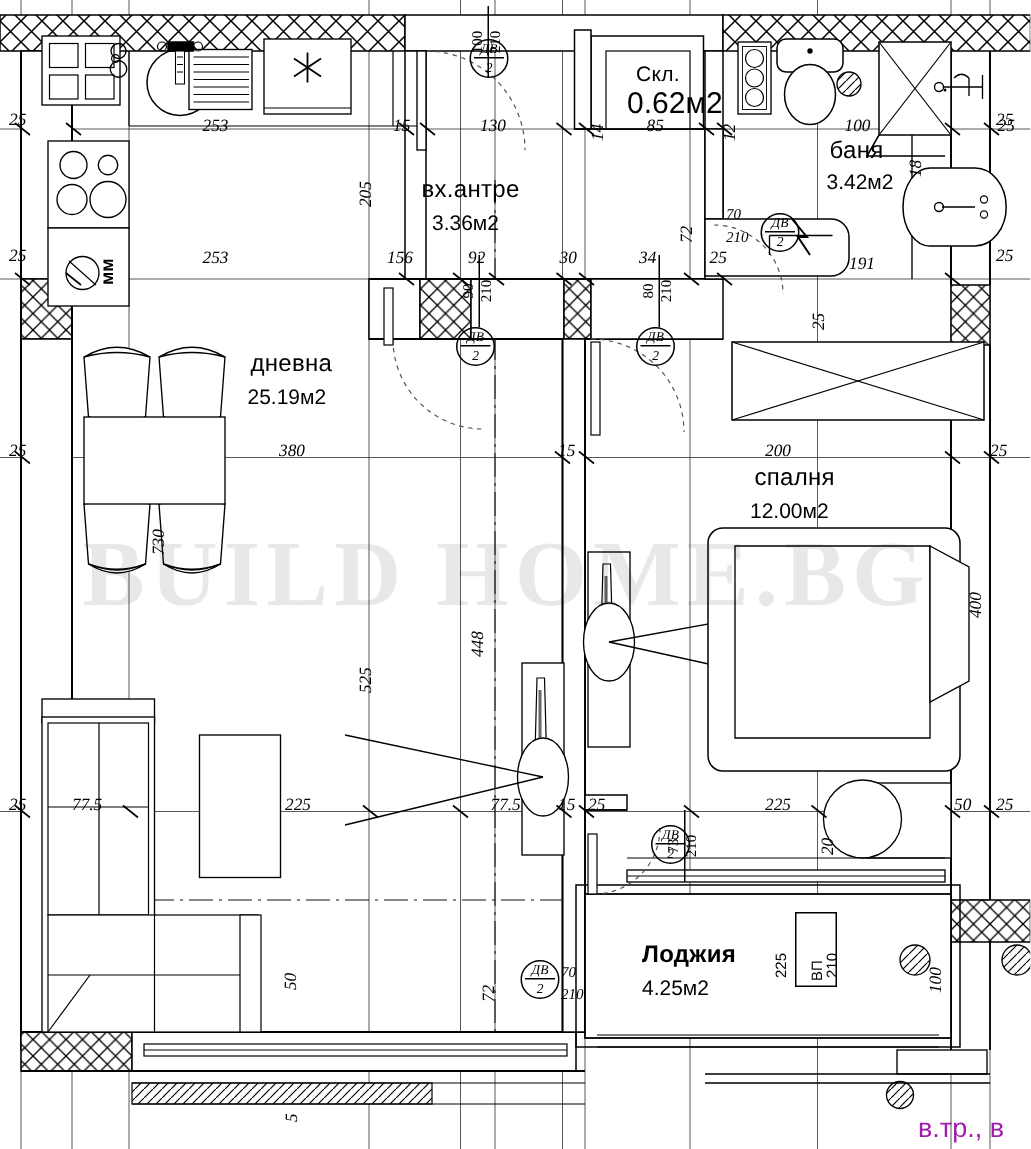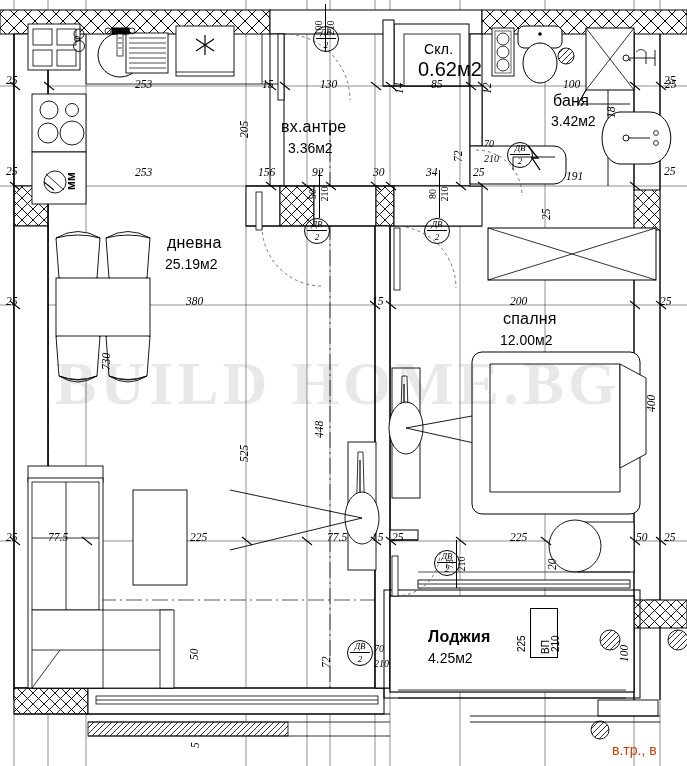--- a/index.html
+++ b/index.html
@@ -23,21 +23,21 @@
           font-size:9px;font-family:"Liberation Serif",serif;font-style:italic;color:#000;}
   .dvcirc .t{position:absolute;left:0;right:0;top:1px;text-align:center;line-height:9px;}
   .dvcirc .b{position:absolute;left:0;right:0;bottom:1px;text-align:center;line-height:9px;}
   .dvcirc .hr{position:absolute;left:2px;right:2px;top:11px;border-top:1px solid #000;}
   .vpbox{position:absolute;border:1px solid #000;font-size:10px;
          font-family:"Liberation Sans",sans-serif;}
   .vpbox span{position:absolute;transform-origin:left top;transform:rotate(-90deg);
               white-space:nowrap;}
   .wm{position:absolute;color:#000;opacity:.085;font-weight:bold;pointer-events:none;
       font-family:"Liberation Serif",serif;}
-  .btext{position:absolute;font-size:14px;font-family:"Liberation Sans",sans-serif;color:#c2410c;}
+  .btext{position:absolute;font-size:18px;font-family:"Liberation Sans",sans-serif;color:#a21caf;}
 </style>
 </head>
 <body>
 
 <div id="plan">
 
   <svg width="687" height="766" viewBox="0 0 687 766">
     <defs>
       <pattern id="xh" width="14" height="14" patternUnits="userSpaceOnUse">
         <rect width="14" height="14" fill="#fff"></rect>

